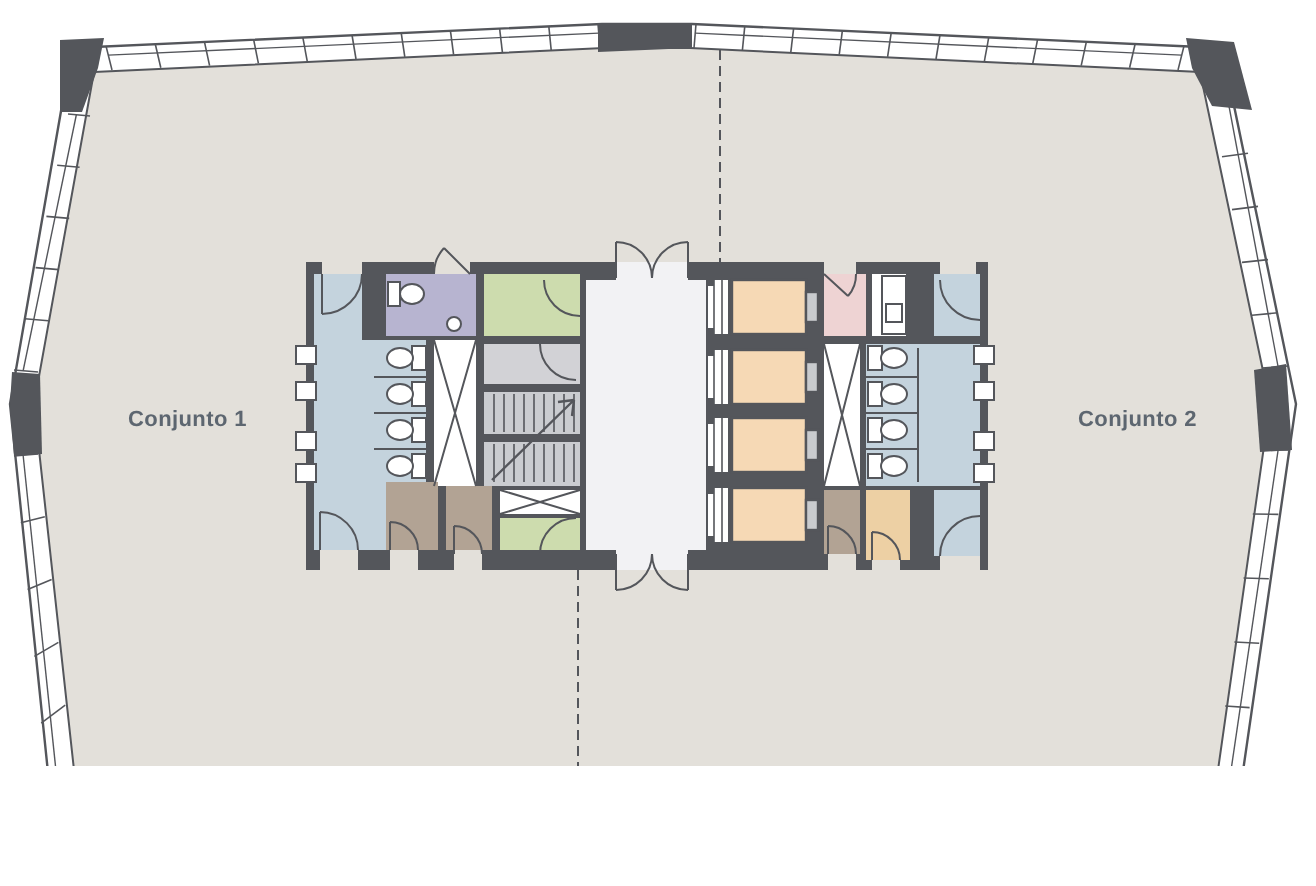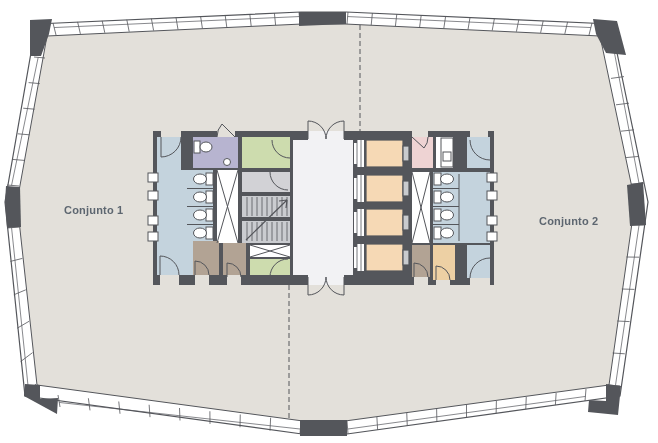--- a/index.html
+++ b/index.html
@@ -1,16 +1,16 @@
 <!DOCTYPE html>
 <html style="--floor: #e3e0da; --wall: #54565b; --wet: #c4d3dd; --accessible: #b7b4d0; --green: #cddcae; --pink: #eed3d3; --elevator: #f6d9b5; --taupe: #b2a394; --tan: #edd0a4; --vestibule: #d2d2d6; --lobby: #f2f2f4; --stair: #caccd0; --label: #5d6670;"><head>
 <meta charset="utf-8">
 <style>
   html,body{margin:0;padding:0;background:#ffffff;}
-  #stage{position:relative;width:658px;height:443px;background:#ffffff;overflow:hidden;
+  #stage{position:relative;width:658px;height:383px;background:#ffffff;overflow:hidden;
          font-family:"Liberation Sans", sans-serif;}
   #plan-svg{position:absolute;left:0;top:0;}
   .floor{fill:var(--floor);}
   .wall{fill:var(--wall);}
   .blue{fill:var(--wet);}
   .purple{fill:var(--accessible);}
   .green{fill:var(--green);}
   .pink{fill:var(--pink);}
   .taupe{fill:var(--taupe);}
   .tan{fill:var(--tan);}
@@ -305,14 +305,14 @@
     </g>
   </g>
 
   <g class="ln" stroke-width="1" stroke-dasharray="5,3">
     <path d="M360,25 V136"></path>
     <path d="M289,285 V420"></path>
   </g>
 </svg>
 
 <div class="unit-label" style="left:64px;top:204px;">Conjunto 1</div>
-<div class="unit-label" style="left:539px;top:215px;">Conjunto 2</div>
+<div class="unit-label" style="left:539px;top:204px;">Conjunto 2</div>
 </div>
 
 </body></html>

